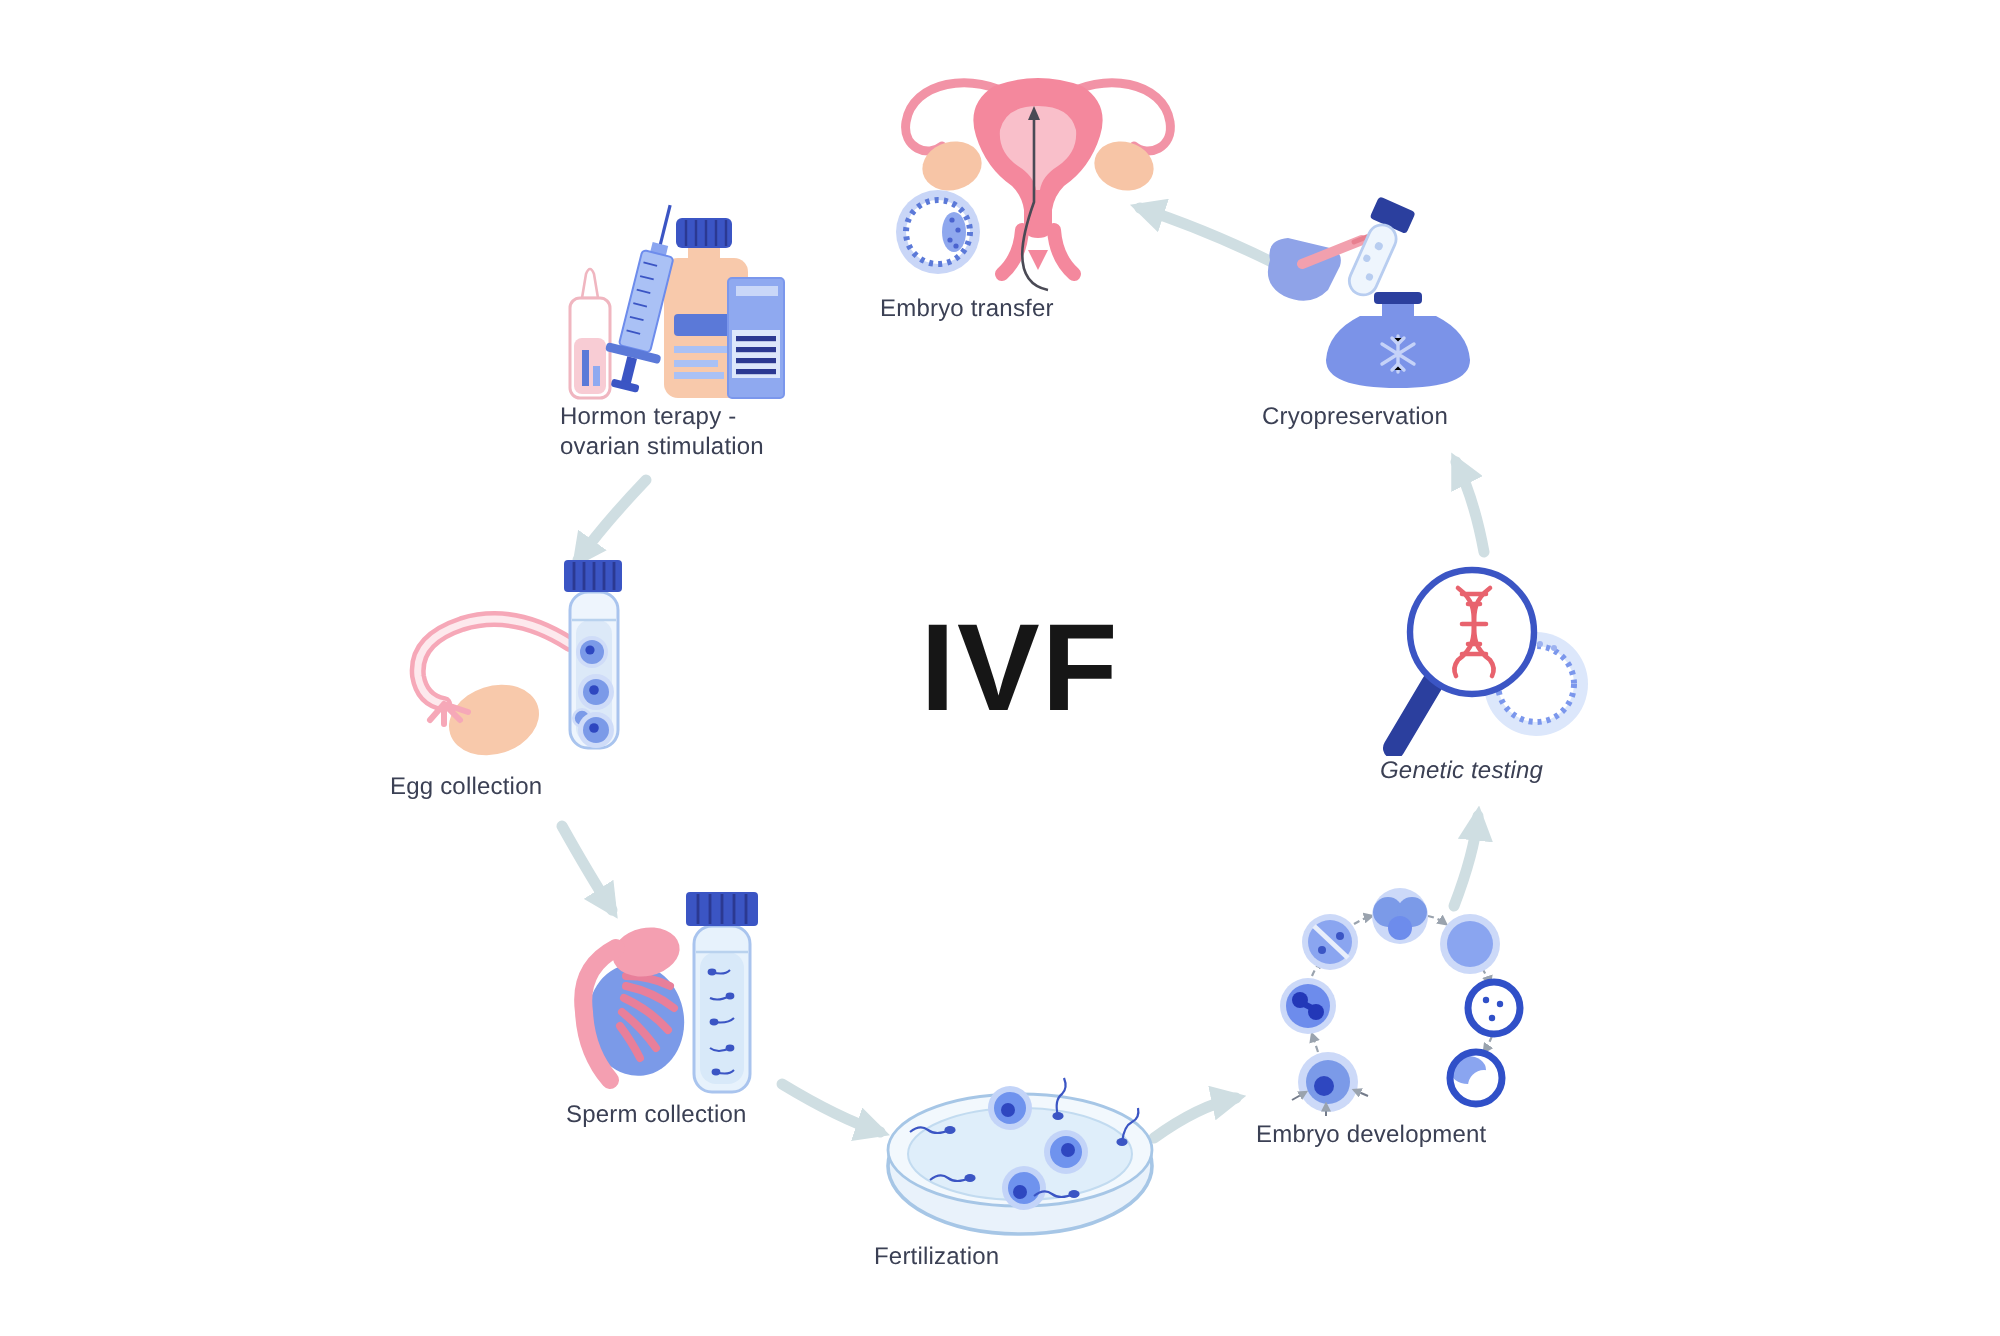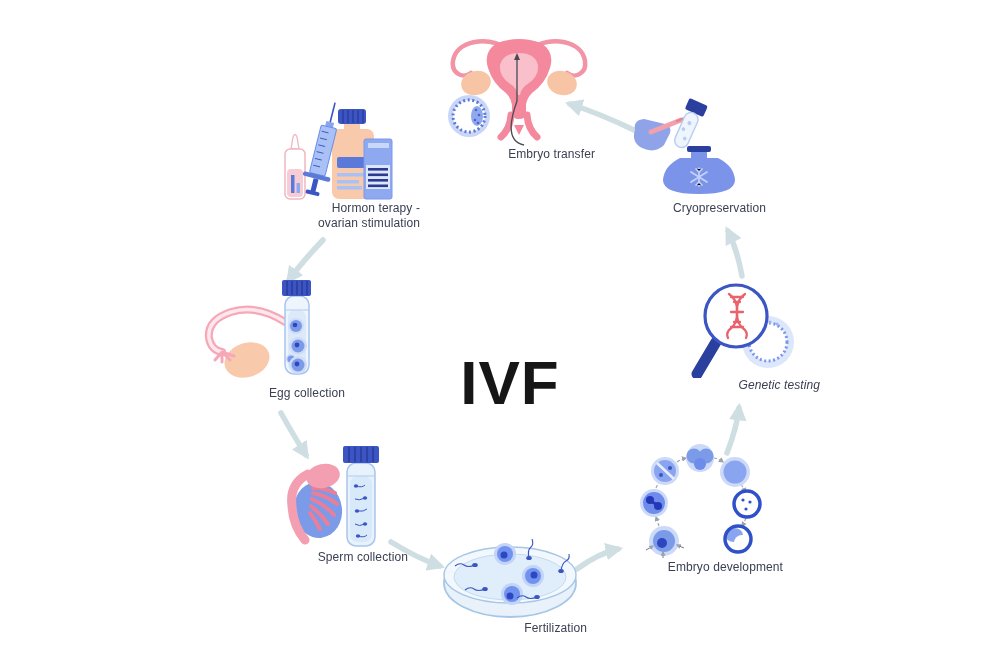--- a/index.html
+++ b/index.html
@@ -2,23 +2,23 @@
 <html><head>
 <meta charset="utf-8">
 <title>IVF</title>
 <style>
   html,body{margin:0;padding:0;background:#ffffff;}
   .canvas{position:relative;width:1000px;height:668px;background:#ffffff;overflow:hidden;
           font-family:"Liberation Sans",sans-serif;}
   .arrows{position:absolute;left:0;top:0;z-index:0;}
   .step{position:absolute;z-index:2;}
   .step svg{display:block;margin:0 auto;}
-  .lbl{font-size:12px;line-height:1.25;color:#3b4054;text-align:right;letter-spacing:.1px;}
+  .lbl{font-size:12px;line-height:1.25;color:#3b4054;text-align:left;letter-spacing:.1px;}
   .title{position:absolute;z-index:1;font-weight:bold;font-size:62px;color:#161616;
-         width:130px;text-align:center;letter-spacing:1px;margin-top:48px;}
+         width:130px;text-align:center;letter-spacing:1px;}
 </style>
 </head>
 <body>
 
 <div class="canvas">
 
   <svg class="arrows" width="1000" height="668" viewBox="0 0 1000 668">
     <defs>
       <marker id="ah" viewBox="0 0 10 10" refX="7" refY="5" markerWidth="3.2" markerHeight="3.2" orient="auto">
         <path d="M0 0 L10 5 L0 10 Z" fill="#cfdee2"></path>

